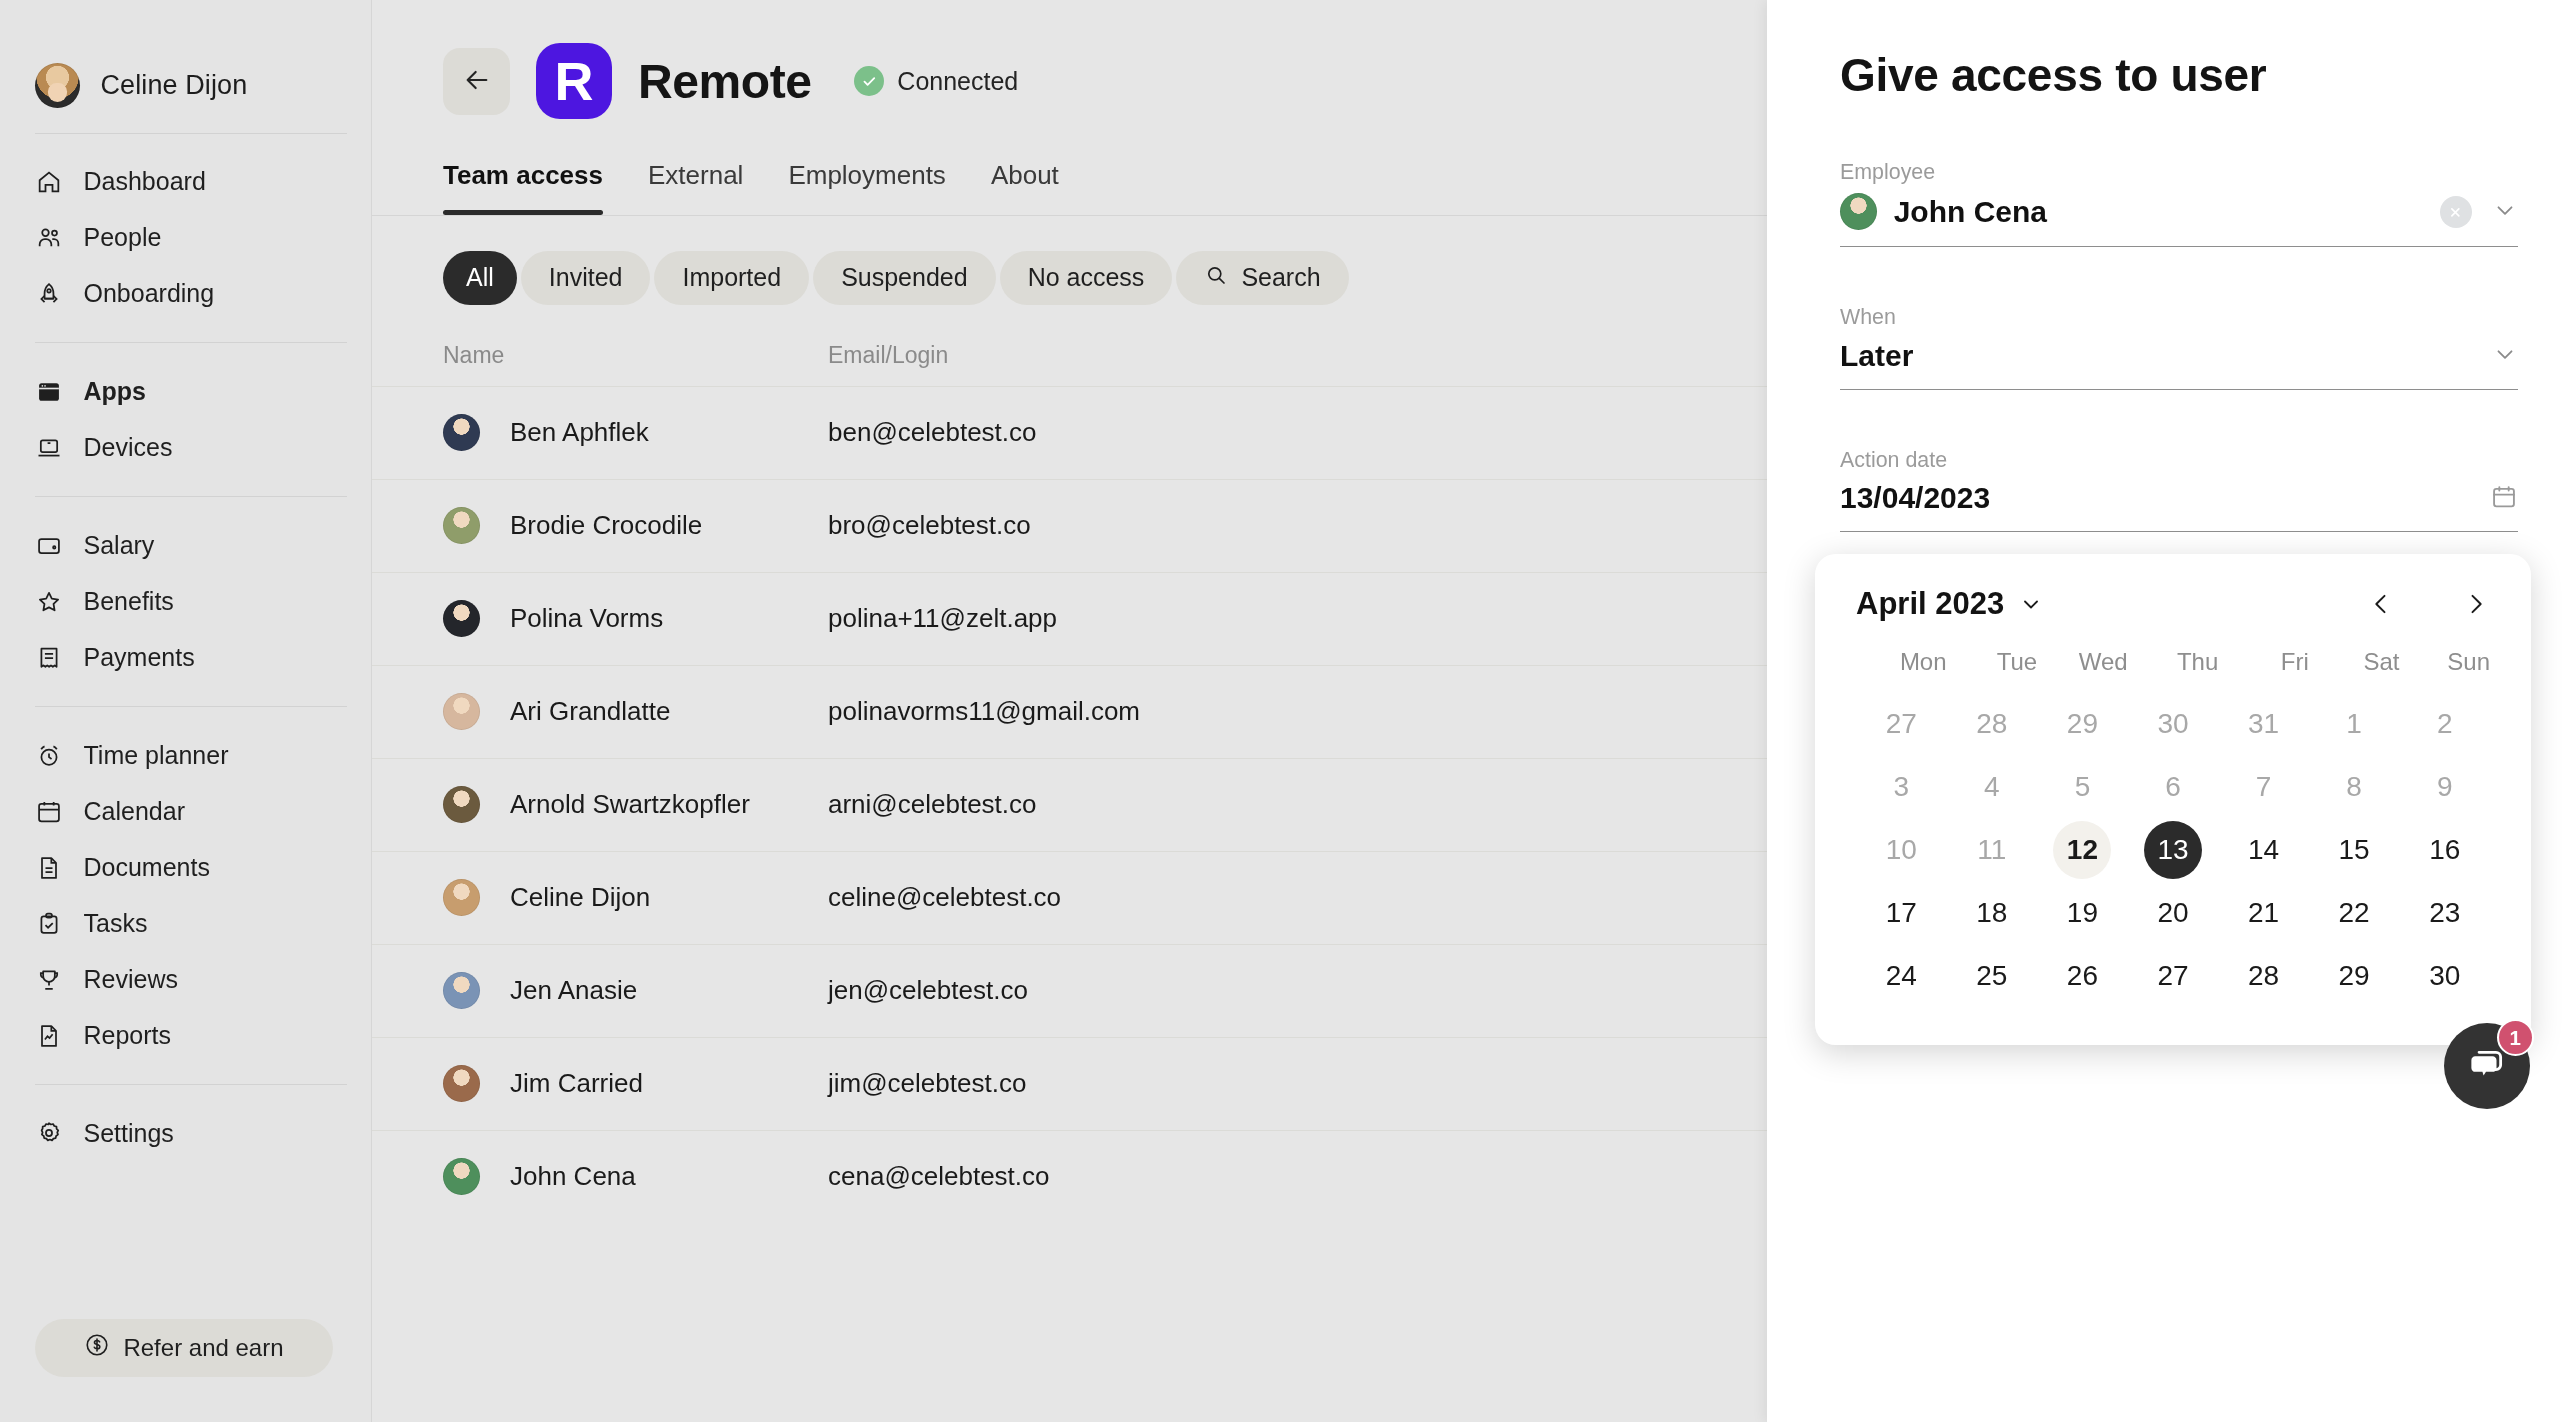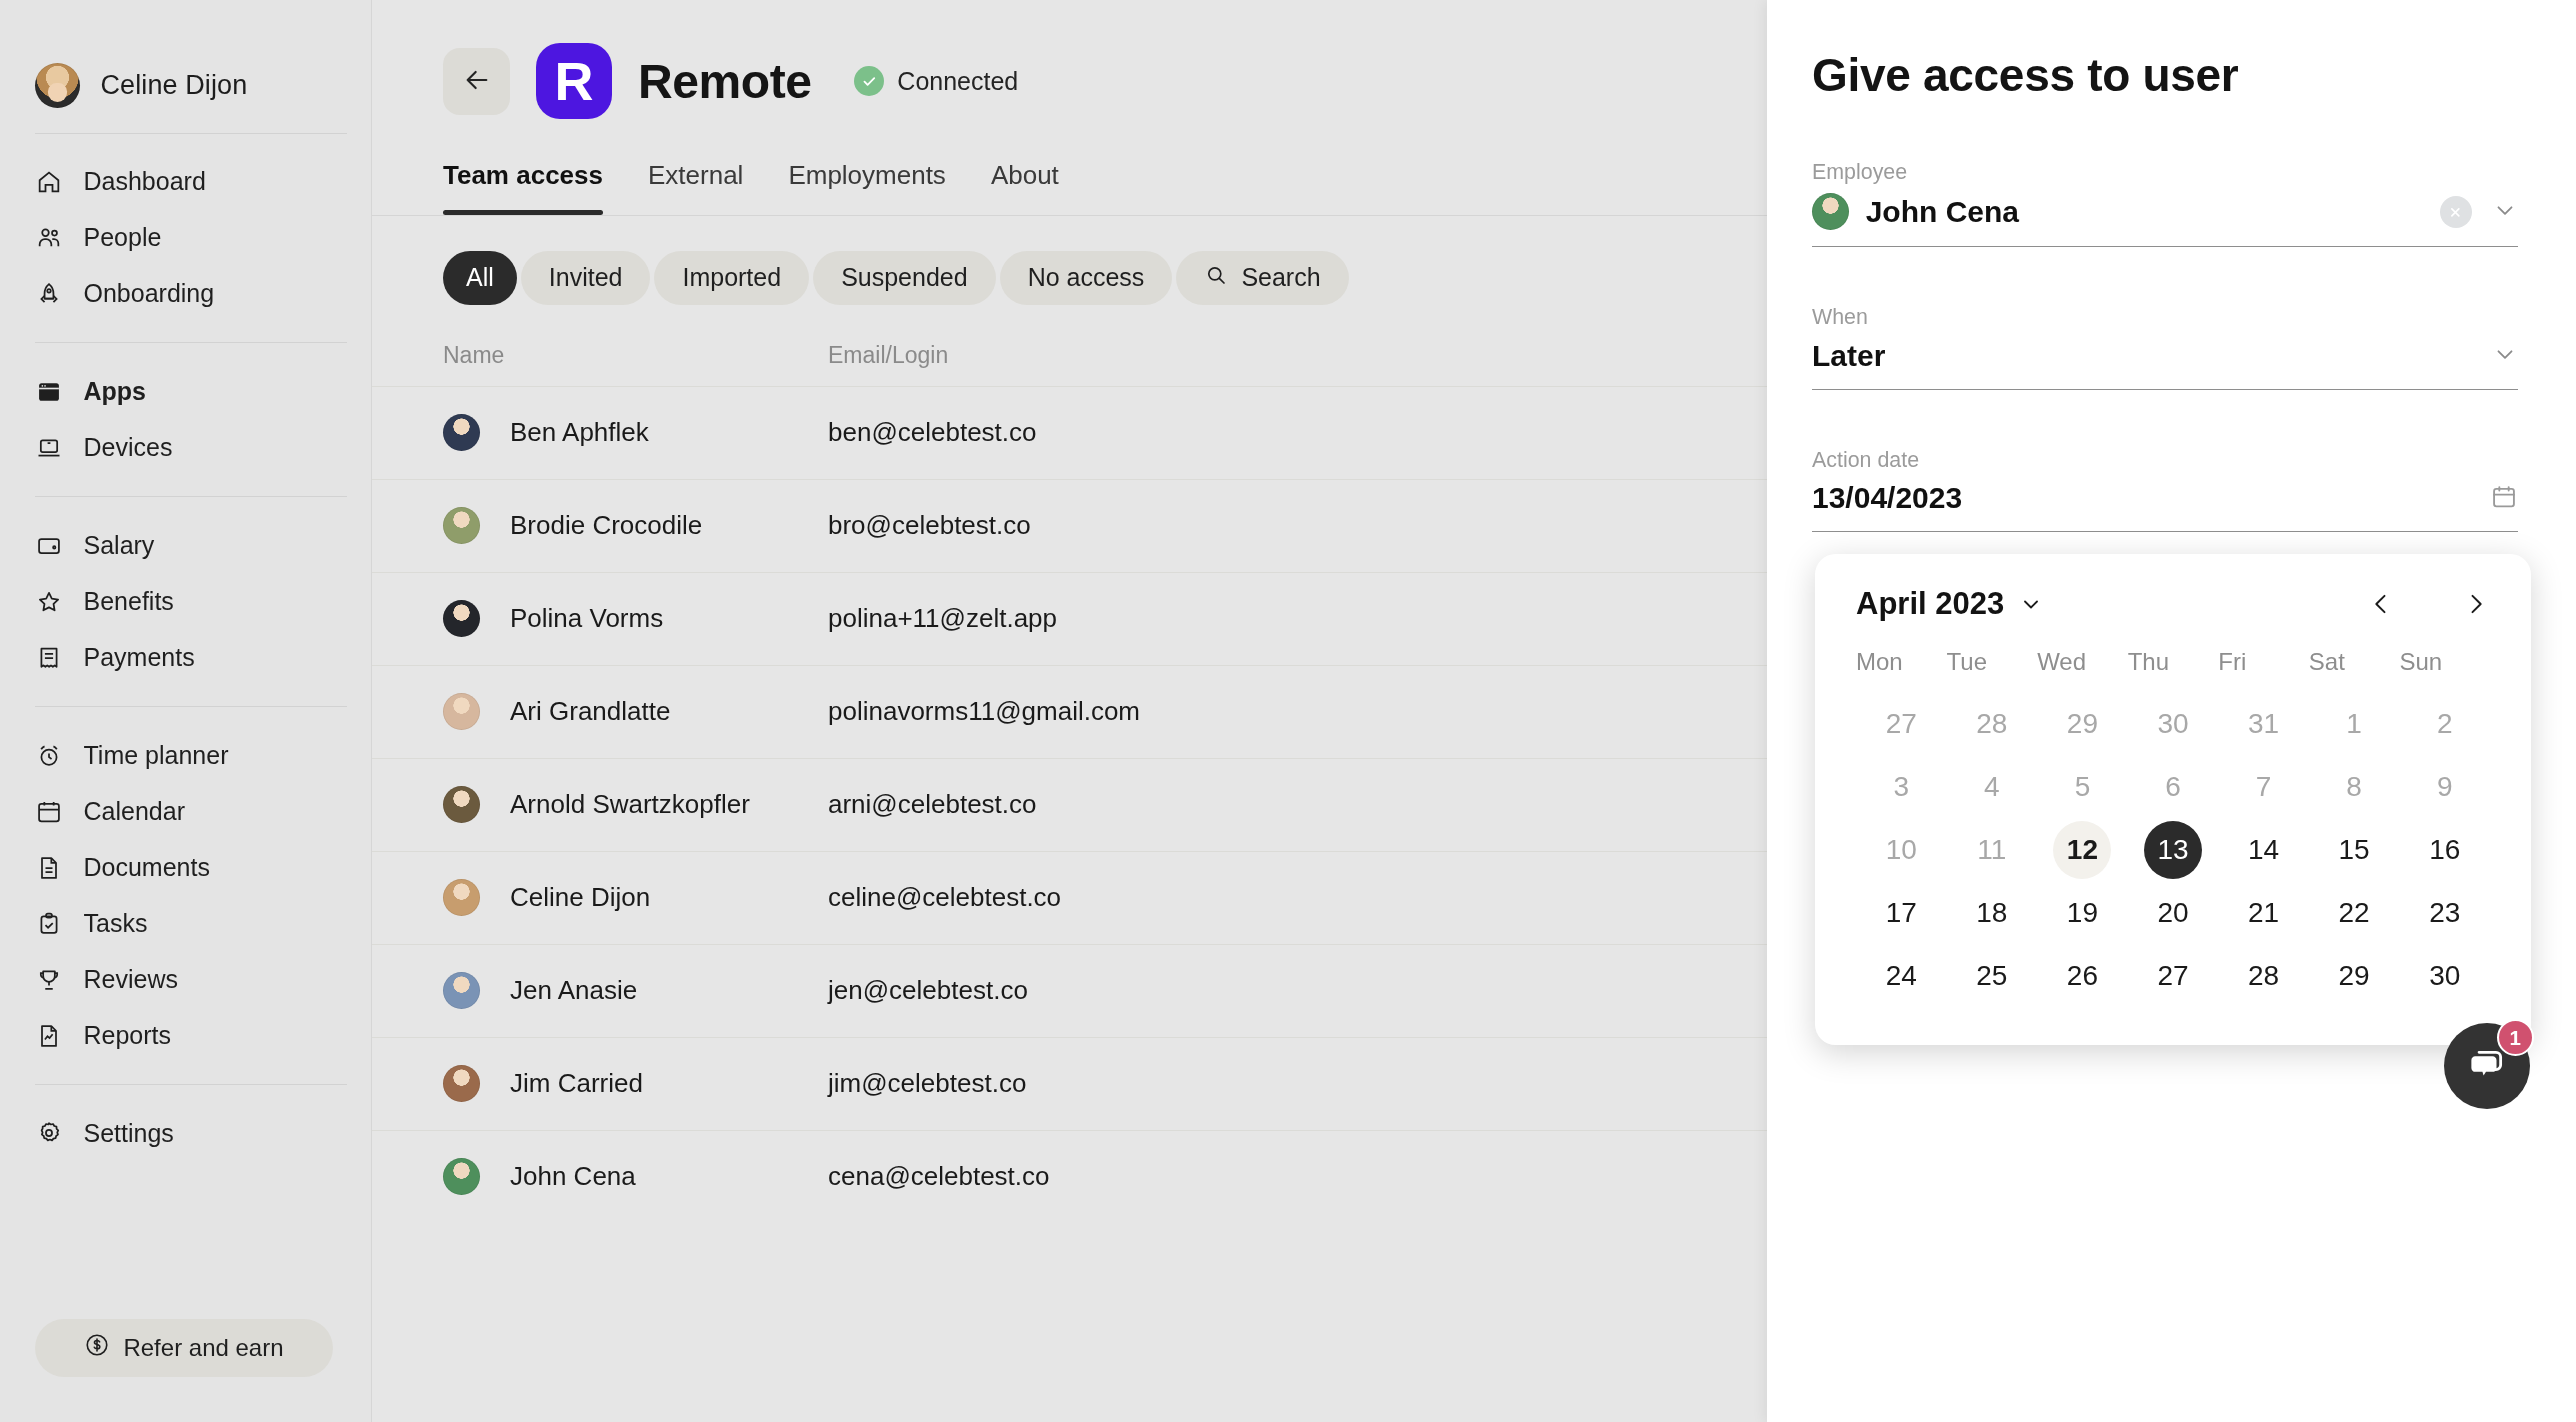--- a/index.html
+++ b/index.html
@@ -118,21 +118,21 @@
   }
   .row .c-name { width: 385px; display: flex; align-items: center; gap: 30px; font-size: 26px; color: #1a1a1a; }
   .row .c-mail { font-size: 26px; color: #1a1a1a; }
   .av { width: 37px; height: 37px; border-radius: 50%; flex: 0 0 37px; box-shadow: inset 0 0 0 0.9px rgba(0,0,0,.07); }
 
   
   .panel {
     position: absolute; right: 0; top: 0;
     width: 809px; height: 1423px; background: #fff;
     box-shadow: -2.8px 0 13px rgba(0,0,0,.07);
-    padding: 48px 58px 0 45px;
+    padding: 48px 58px 0 73px;
   }
   .p-title { font-size: 46px; font-weight: bold; color: #141414; letter-spacing: -0.3px; }
 
   .field { margin-top: 58px; position: relative; }
   .f-label { font-size: 21.4px; color: #9b9b9b; margin-bottom: 8.4px; }
   .f-line { border-bottom: 1.9px solid #8e8e8e; padding-bottom: 16px; display: flex; align-items: center; }
   .f-val { font-size: 30px; color: #111; font-weight: bold; }
   .f-val.reg { font-weight: bold; }
   .f-emp { display: flex; align-items: center; gap: 16.7px; }
   .f-emp .av { width: 37px; height: 37px; }
@@ -157,21 +157,21 @@
     box-shadow: 0 7.4px 32px rgba(0,0,0,.17);
     padding: 32px 41px 37px 41px;
     height: auto;
   }
   .cal-top { display: flex; align-items: center; }
   .cal-month { font-size: 31px; font-weight: bold; color: #131313; }
   .cal-mchev { margin-left: 15px; cursor: pointer; display: flex; }
   .cal-navs { margin-left: auto; display: flex; align-items: center; gap: 67px; }
   .cal-nav { cursor: pointer; display: flex; }
   .cal-grid { margin-top: 26px; display: grid; grid-template-columns: repeat(7, 1fr); }
-  .dow { text-align: left; font-size: 24px; color: #8e8e8e; padding-bottom: 16.7px; }
+  .dow { text-align: right; font-size: 24px; color: #8e8e8e; padding-bottom: 16.7px; }
   .day {
     height: 63px; display: flex; align-items: center; justify-content: center;
     font-size: 28px; color: #1a1a1a; cursor: pointer;
   }
   .day span {
     width: 58px; height: 58px; border-radius: 50%;
     display: flex; align-items: center; justify-content: center;
   }
   .day.muted span { color: #a8a8a8; }
   .day.today span { background: #f3f1ec; font-weight: bold; }

